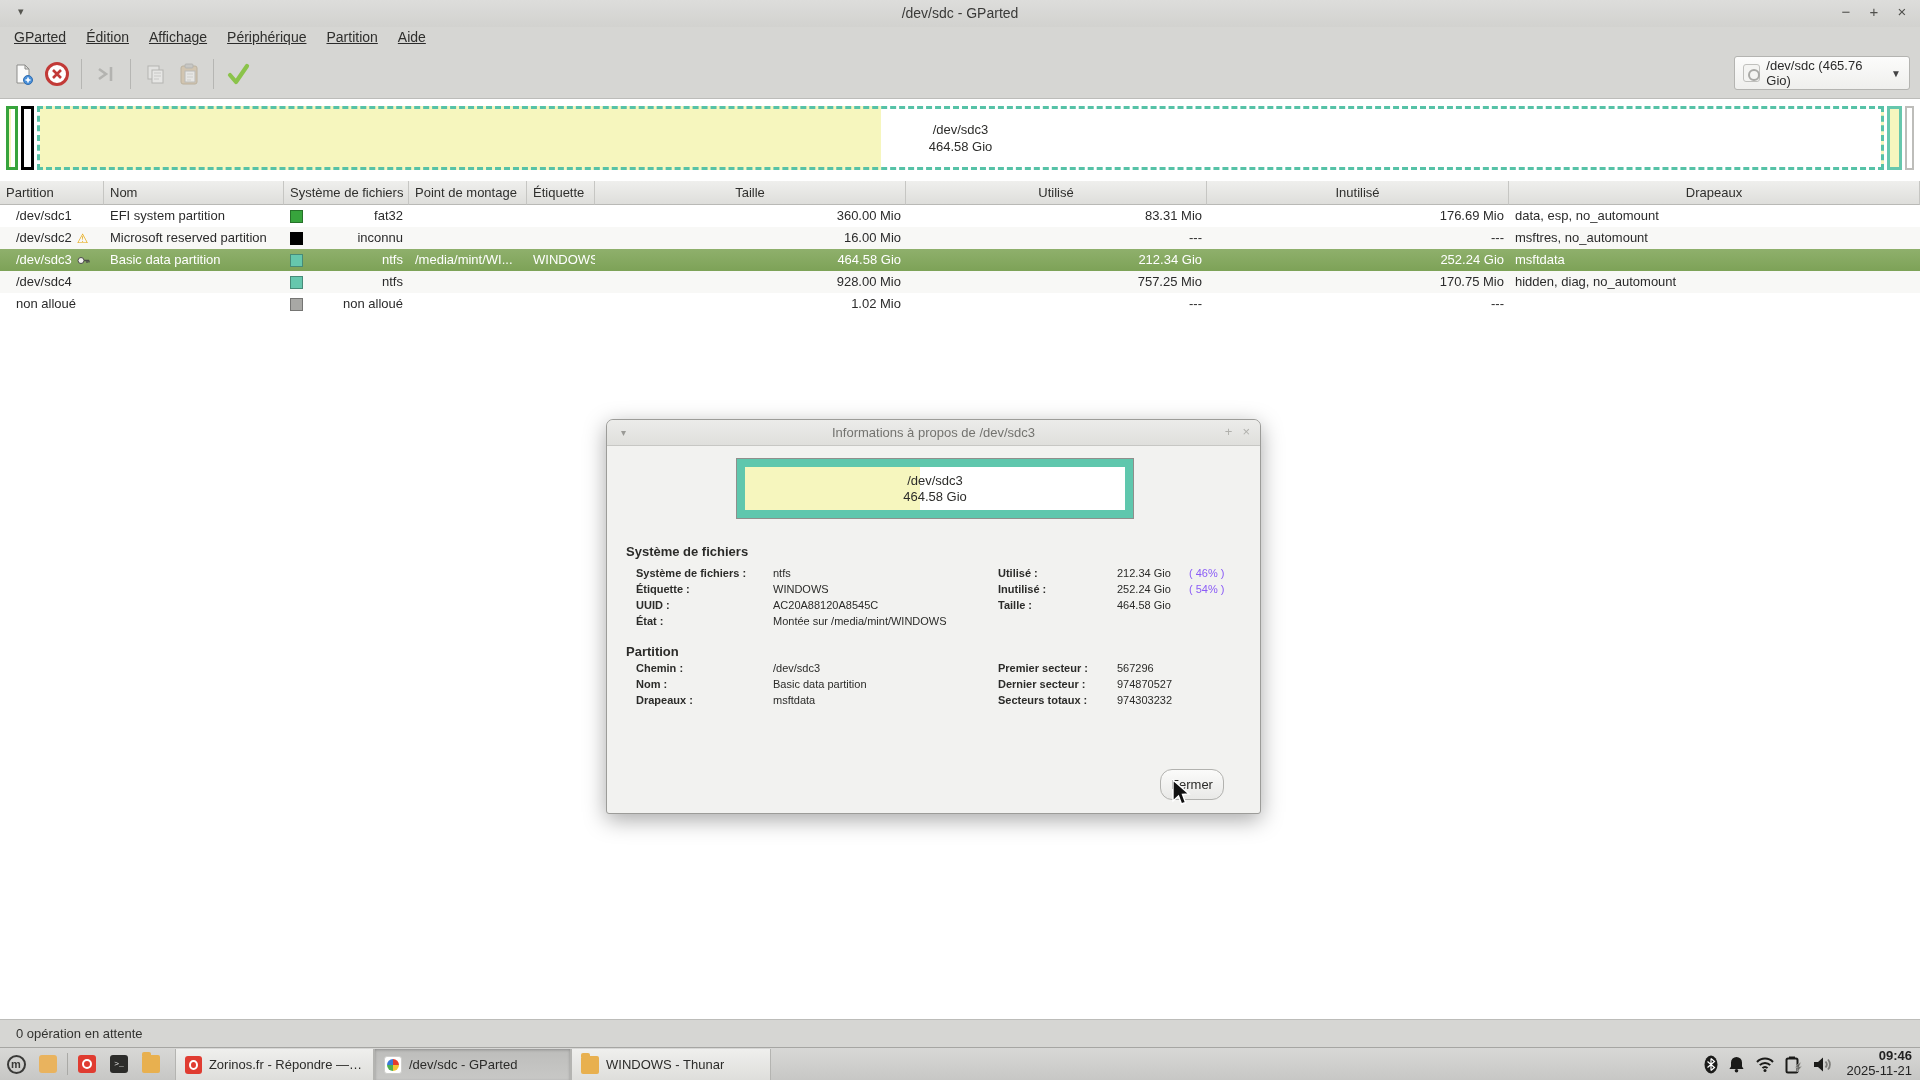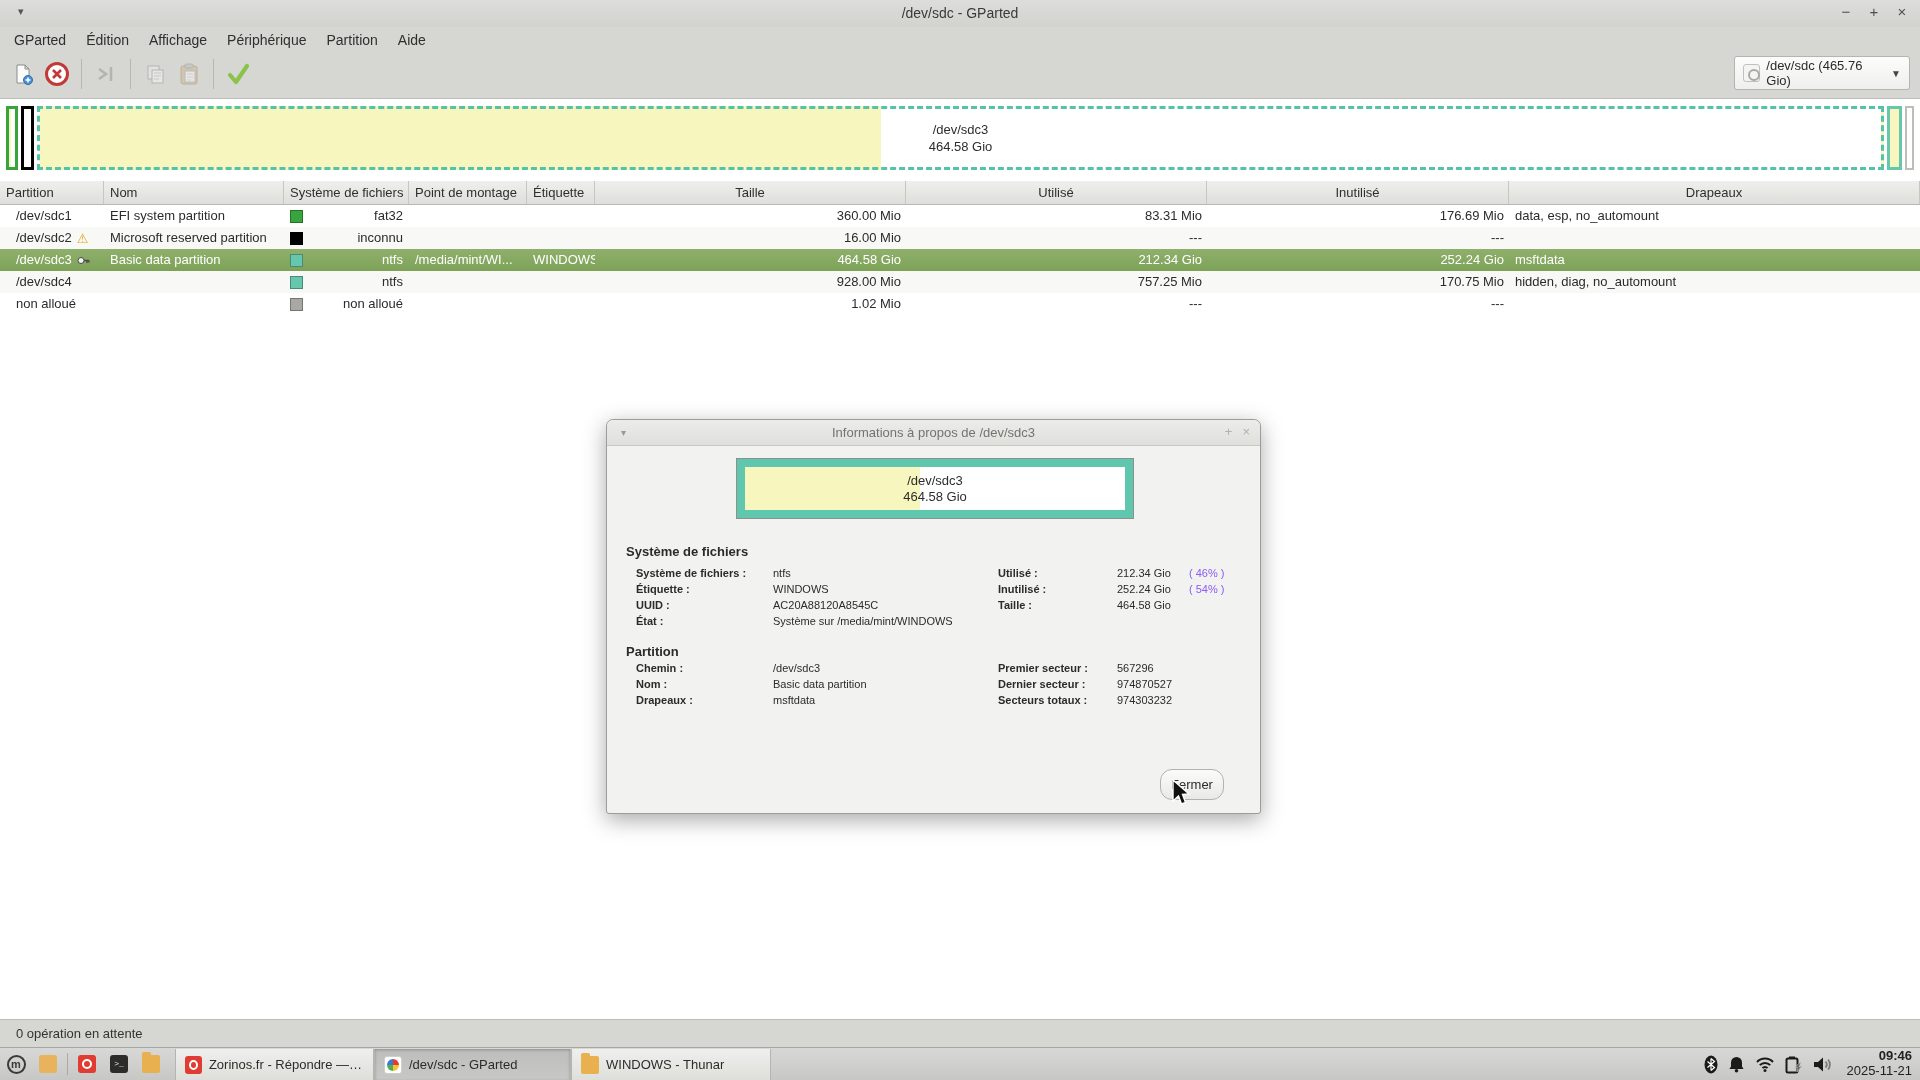--- a/index.html
+++ b/index.html
@@ -10,21 +10,21 @@
   .window { position:absolute; left:0; top:0; right:0; bottom:33px; background:#d6d6d3; }
 
   .titlebar { position:relative; height:27px; background:linear-gradient(#dddddb,#d2d2cf); }
   .titlebar .win-menu { position:absolute; left:18px; top:5px; font-size:11px; color:#55554f; }
   .titlebar .title { position:absolute; left:0; right:0; top:5px; text-align:center;
     font-size:14px; color:#3a3a38; }
   .win-controls { position:absolute; right:8px; top:2px; display:flex; gap:8px; }
   .win-btn { width:20px; height:20px; text-align:center; line-height:20px; font-size:15px;
     color:#50504c; cursor:default; }
 
-  .menubar { display:flex; height:23px; padding-left:4px; align-items:flex-end; }
+  .menubar { display:flex; height:23px; padding-left:4px; align-items:flex-start;text-decoration:underline; }
   .menu-item { padding:2px 10px; font-size:14px; color:#2f2f2d; }
 
   .toolbar { position:relative; height:48px; display:flex; align-items:center; padding-left:6px; }
   .tool-btn { width:34px; height:34px; display:flex; align-items:center; justify-content:center; }
   .tool-btn.disabled { opacity:.45; }
   .tool-sep { width:1px; height:30px; background:#b6b6b3; margin:0 7px; }
   .device-combo { position:absolute; right:10px; top:6px; width:176px; height:34px;
     background:linear-gradient(#fcfcfb,#efefed); border:1px solid #b4b4b1; border-radius:3px;
     display:flex; align-items:center; gap:6px; padding:0 8px; font-size:13px; color:#2b2b2b; }
   .device-combo .caret { margin-left:auto; font-size:10px; color:#444; }
@@ -261,20 +261,21 @@
         <div class="cell">Microsoft reserved partition</div>
         <div class="cell fs">
             <span class="swatch" style="background: rgb(0, 0, 0);"></span>
             <span>inconnu</span>
           </div>
         <div class="cell"></div>
         <div class="cell"></div>
         <div class="cell num">16.00 Mio</div>
         <div class="cell num">---</div>
         <div class="cell num">---</div>
+        <div class="cell">msftres, no_automount</div>
       </div>
 
       <div class="row selected">
         <div class="cell part-path">
             <span>/dev/sdc3</span>
           <svg width="13" height="13">
             <circle cx="4" cy="6.5" r="3" fill="#f2f2f0" stroke="#4a4a48"></circle>
             <path d="M7 6.5 h5 M10 6.5 v2.5 M12 6.5 v2" stroke="#4a4a48" stroke-width="1.4"></path>
           </svg>
         </div>
@@ -351,21 +352,21 @@
       </div>
     </div>
   </div>
 
   <div class="dlg-section-title" style="top:124px;">Système de fichiers</div>
 
   <div class="dlg-col l" style="left:29px; top:145px;">
     <div class="dlg-row"><span class="dlg-label">Système de fichiers :</span><span class="dlg-value">ntfs</span></div>
     <div class="dlg-row"><span class="dlg-label">Étiquette :</span><span class="dlg-value">WINDOWS</span></div>
     <div class="dlg-row"><span class="dlg-label">UUID :</span><span class="dlg-value">AC20A88120A8545C</span></div>
-    <div class="dlg-row"><span class="dlg-label">État :</span><span class="dlg-value">Système sur /media/mint/WINDOWS</span></div>
+    <div class="dlg-row"><span class="dlg-label">État :</span><span class="dlg-value">Montée sur /media/mint/WINDOWS</span></div>
   </div>
 
   <div class="dlg-col r" style="left:391px; top:145px;">
     <div class="dlg-row"><span class="dlg-label">Utilisé :</span><span class="dlg-value fixed">212.34 Gio</span><span class="dlg-extra">( 46% )</span></div>
     <div class="dlg-row"><span class="dlg-label">Inutilisé :</span><span class="dlg-value fixed">252.24 Gio</span><span class="dlg-extra">( 54% )</span></div>
     <div class="dlg-row"><span class="dlg-label">Taille :</span><span class="dlg-value fixed">464.58 Gio</span><span class="dlg-extra"></span></div>
   </div>
 
   <div class="dlg-section-title" style="top:224px;">Partition</div>
 

